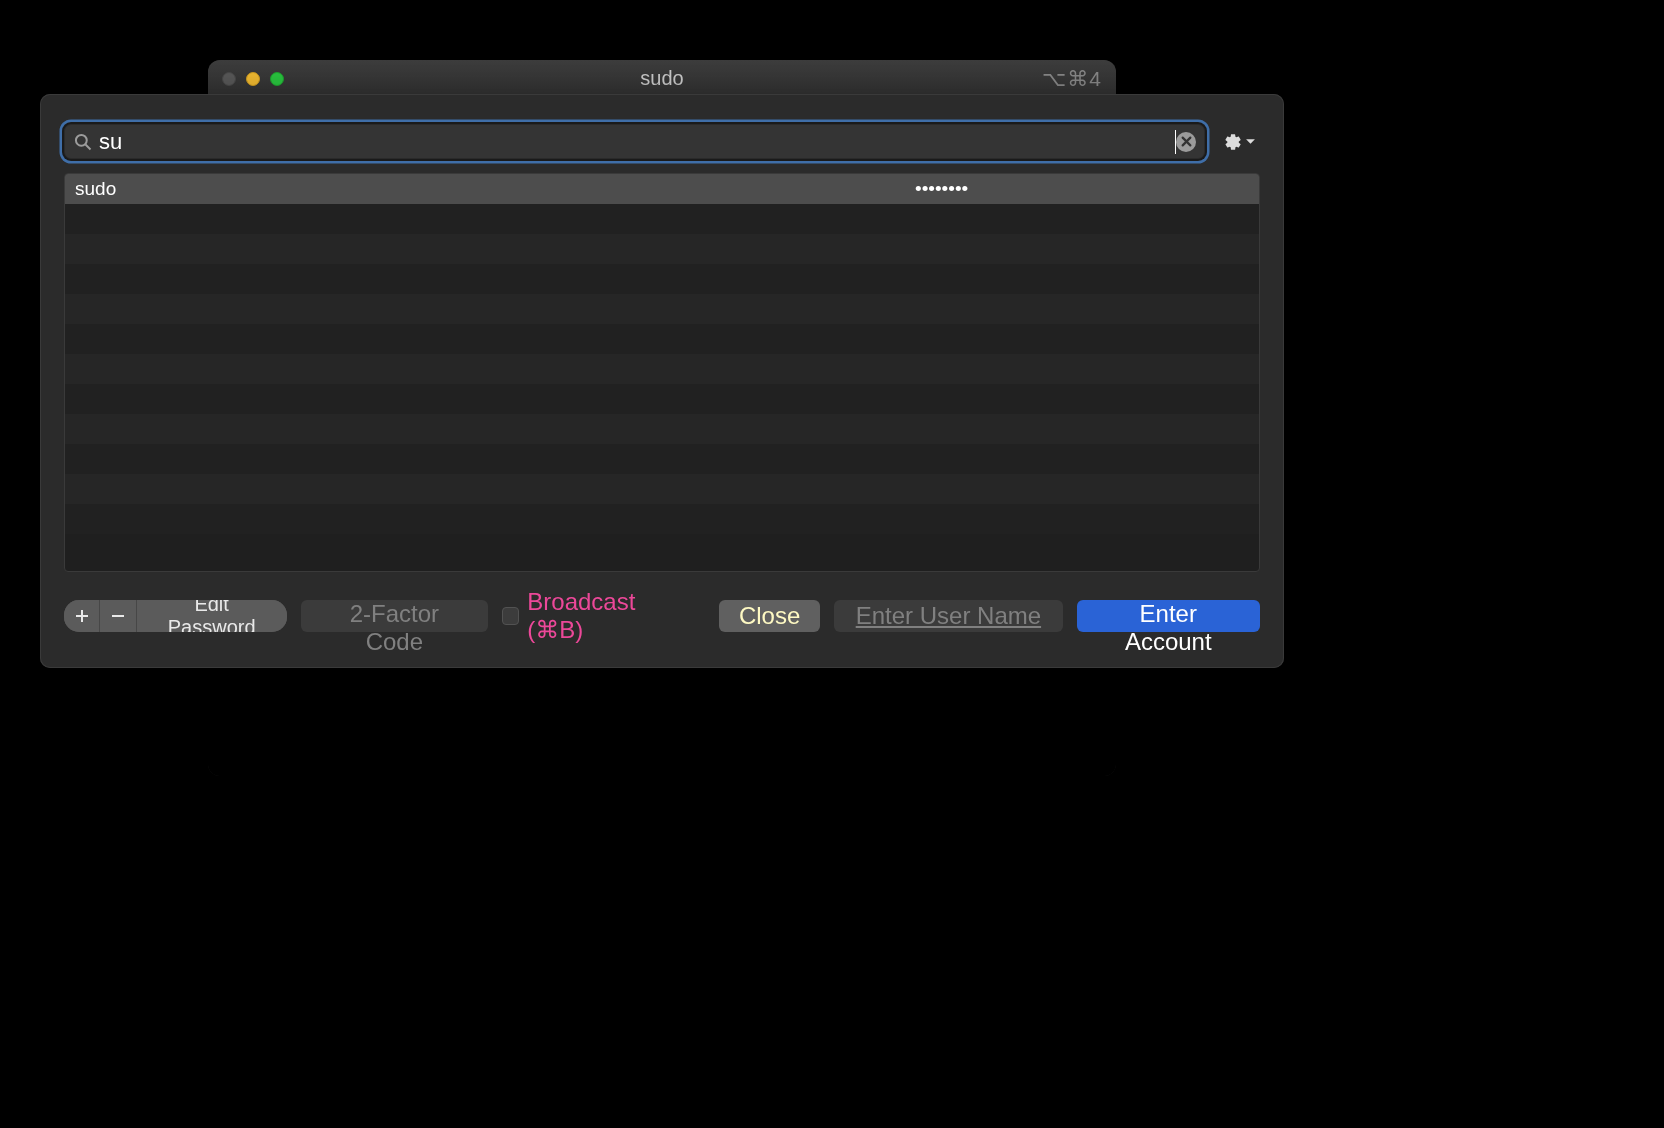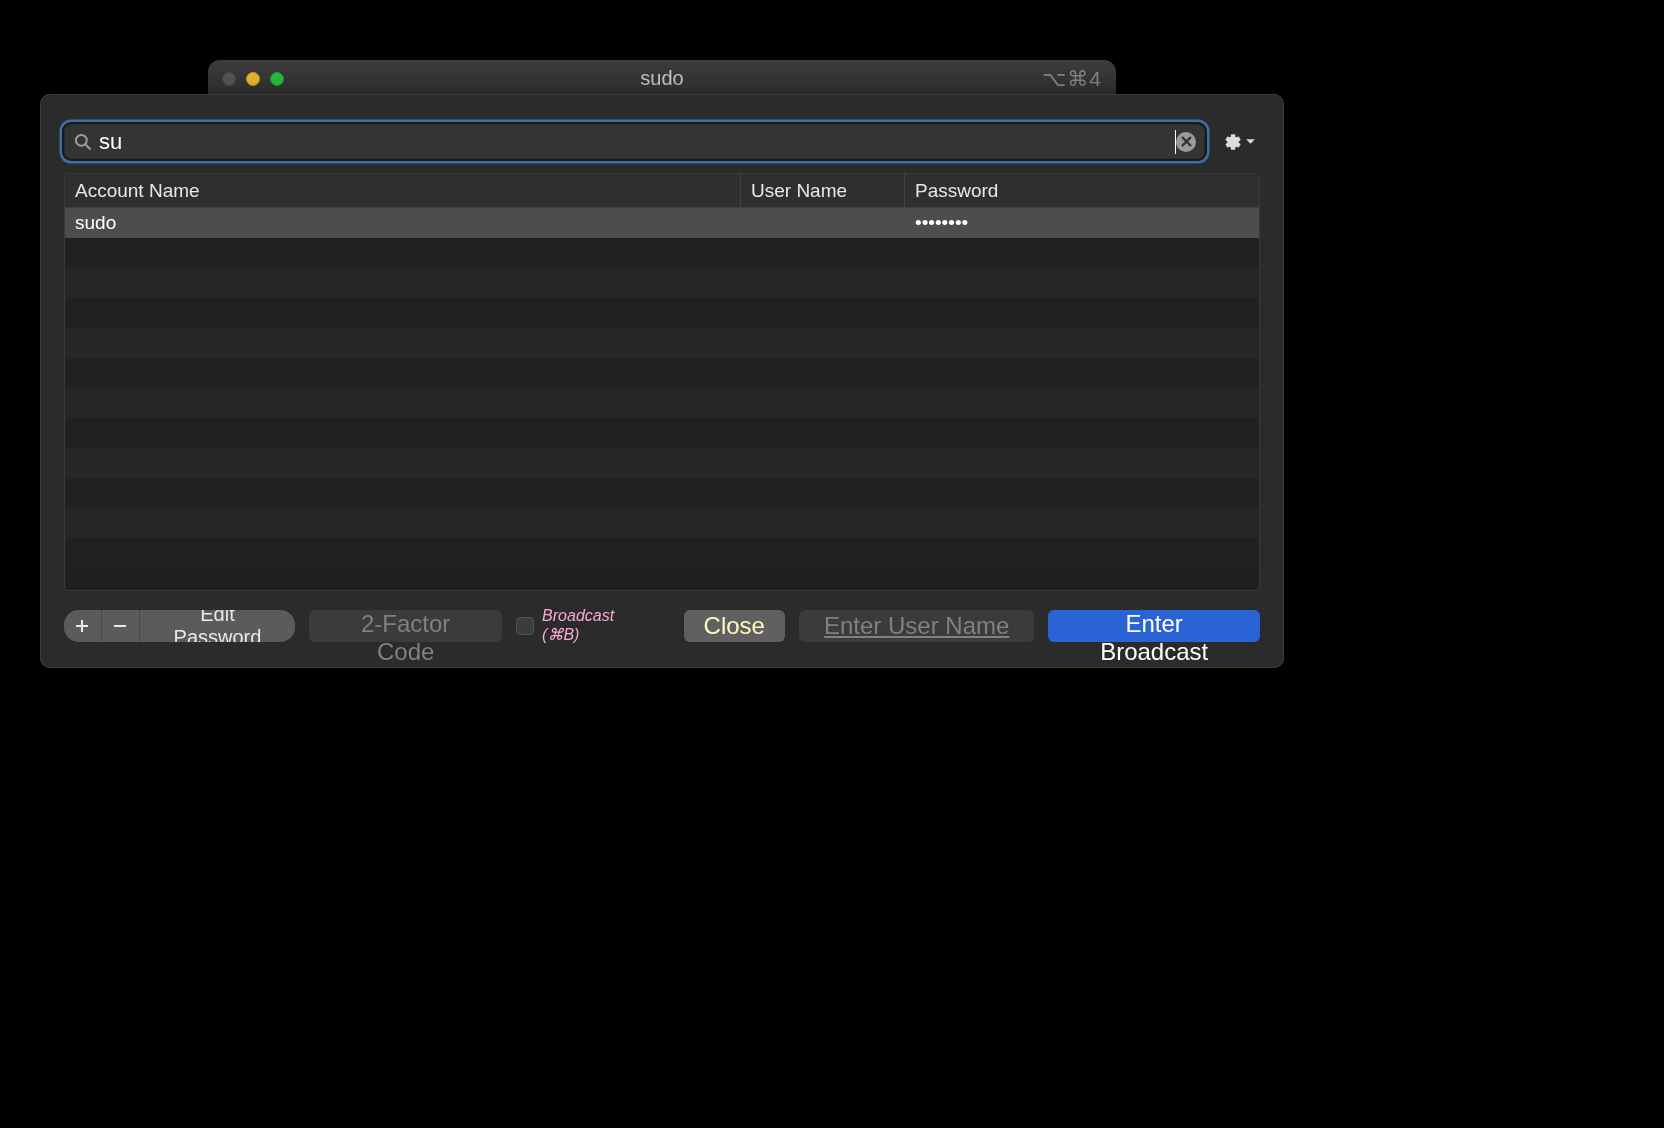--- a/index.html
+++ b/index.html
@@ -201,21 +201,21 @@
   .btn.disabled { background: #3b3b3b; color: #808080; cursor: default; }
   .btn.primary { background: #2a63d6; color: #fff; }
 
   .checkbox-group { display: flex; align-items: center; gap: 8px; }
   .cbox {
     width: 18px; height: 18px;
     border-radius: 4px;
     background: #3c3c3c;
     border: 1px solid #525252;
   }
-  .cbox-label { color: #f9a8d4; font-size: 16px; font-style: italic; }
+  .cbox-label { color: #ec4899; font-size: 24px; }
 
   .spacer { flex: 1; }
 
   
   .caret {
     width: 1.5px; height: 24px; background: #fff;
     display: inline-block;
     margin-left: -3px;
     animation: blink 1s steps(1) infinite;
     vertical-align: middle;
@@ -259,25 +259,20 @@
       <svg width="22" height="22" viewBox="0 0 24 24" fill="#dcdcdc">
         <path d="M12 8.5a3.5 3.5 0 1 0 0 7 3.5 3.5 0 0 0 0-7zm9.2 5.6l-1.8-1.4c.05-.4.05-.9 0-1.3l1.8-1.4c.2-.15.25-.4.15-.65l-1.8-3.1c-.1-.2-.4-.3-.6-.2l-2.1.85c-.35-.25-.7-.5-1.1-.65l-.3-2.25c-.05-.25-.25-.4-.5-.4h-3.6c-.25 0-.45.15-.5.4l-.3 2.25c-.4.15-.75.4-1.1.65l-2.1-.85c-.2-.1-.5 0-.6.2l-1.8 3.1c-.1.25-.05.5.15.65l1.8 1.4c-.05.4-.05.9 0 1.3l-1.8 1.4c-.2.15-.25.4-.15.65l1.8 3.1c.1.2.4.3.6.2l2.1-.85c.35.25.7.5 1.1.65l.3 2.25c.05.25.25.4.5.4h3.6c.25 0 .45-.15.5-.4l.3-2.25c.4-.15.75-.4 1.1-.65l2.1.85c.2.1.5 0 .6-.2l1.8-3.1c.1-.25.05-.5-.15-.65z"></path>
       </svg>
       <svg width="11" height="11" viewBox="0 0 10 10" fill="#dcdcdc">
         <path d="M1 3 l4 4 l4 -4 z"></path>
       </svg>
     </div>
   </div>
 
   <div class="table-wrap">
-    <div class="thead">
-      <div class="th col-account">Account Name</div>
-      <div class="th col-user">User Name</div>
-      <div class="th col-pass">Password</div>
-    </div>
     <div class="tbody" id="tbody">
         <div class="trow odd selected">
           <div class="td col-account">sudo</div>
           <div class="td col-user"></div>
           <div class="td col-pass">••••••••</div>
         </div>
         <div class="trow even">
           <div class="td col-account"></div>
           <div class="td col-user"></div>
           <div class="td col-pass"></div>
@@ -355,16 +350,16 @@
 
     <div class="checkbox-group">
       <div class="cbox"></div>
       <span class="cbox-label">Broadcast (⌘B)</span>
     </div>
 
     <div class="spacer"></div>
 
     <button class="btn normal">Close</button>
     <button class="btn disabled" style="width:236px;text-decoration:underline;">Enter User Name</button>
-    <button class="btn primary">Enter Broadcast</button>
+    <button class="btn primary">Enter Account</button>
   </div>
 
 </div>
 
 </body></html>

